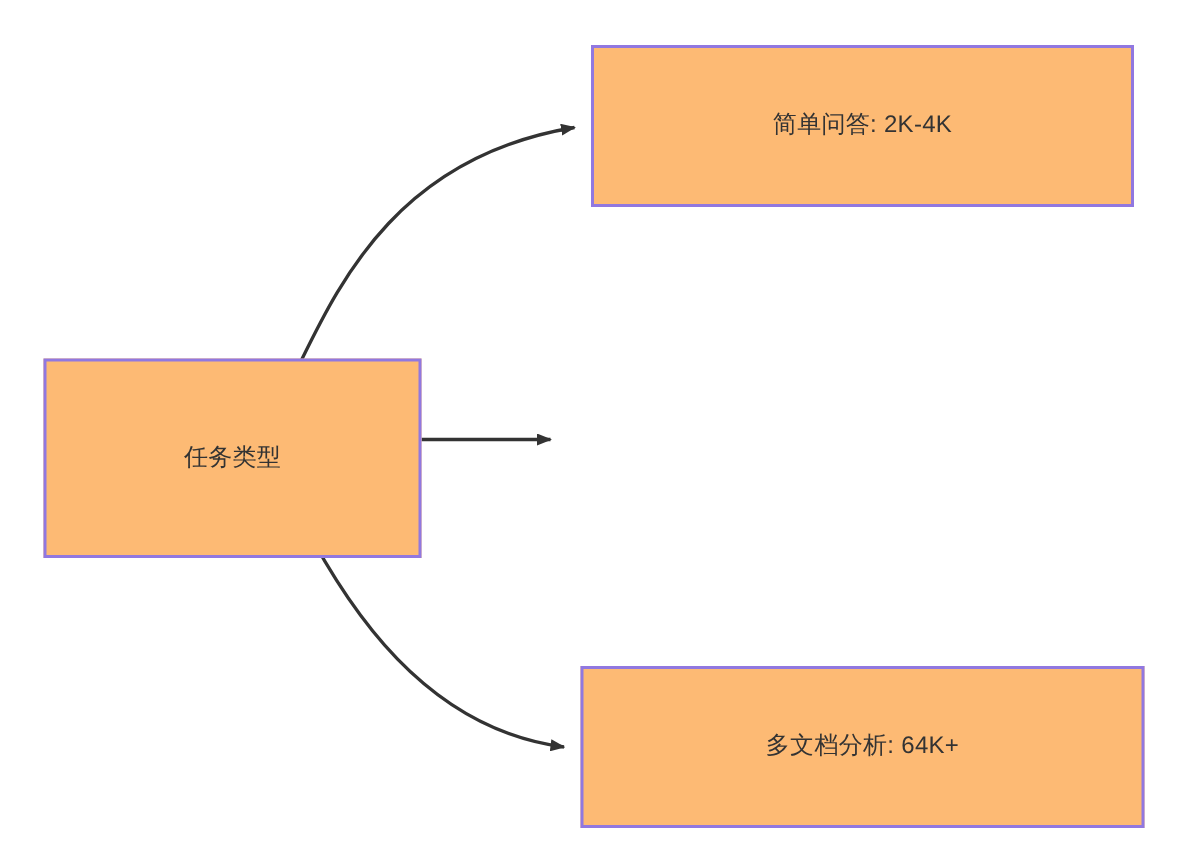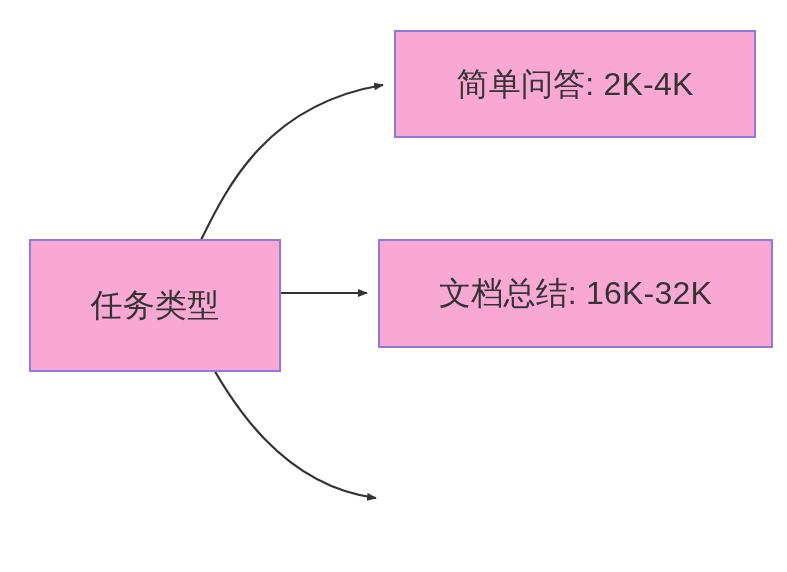--- a/index.html
+++ b/index.html
@@ -22,27 +22,27 @@
   .edge-layer {
     position: absolute;
     left: 0;
     top: 0;
     width: 787px;
     height: 572px;
   }
   .node {
     position: absolute;
     box-sizing: border-box;
-    background: #f9a8d4;
+    background: #fdba74;
     border: 2px solid #9178e0;
     display: flex;
     align-items: center;
     justify-content: center;
     color: #333333;
-    font-size: 32px;
+    font-size: 16px;
     line-height: 1.2;
     letter-spacing: 0.2px;
     white-space: nowrap;
   }
   .node-label {
     display: block;
   }
   #node-source {
     left: 29px;
     top: 239px;
@@ -88,18 +88,18 @@
   </svg>
 
   <div class="node" id="node-source">
     <span class="node-label">任务类型</span>
   </div>
 
   <div class="node" id="node-simple-qa">
     <span class="node-label">简单问答: 2K-4K</span>
   </div>
 
-  <div class="node" id="node-doc-summary">
-    <span class="node-label">文档总结: 16K-32K</span>
+
+  <div class="node" id="node-multi-doc">
+    <span class="node-label">多文档分析: 64K+</span>
   </div>
-
 
 </div>
 
 </body></html>

